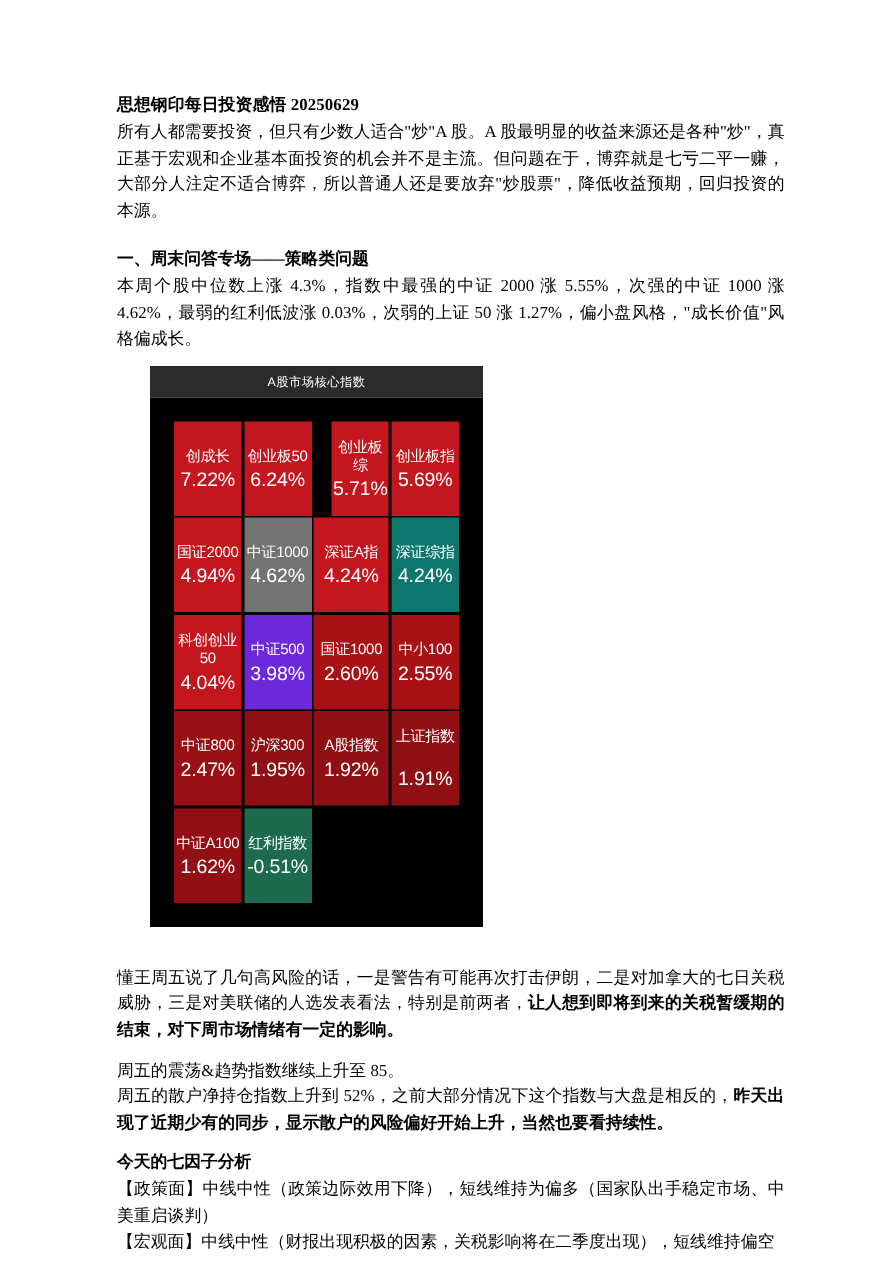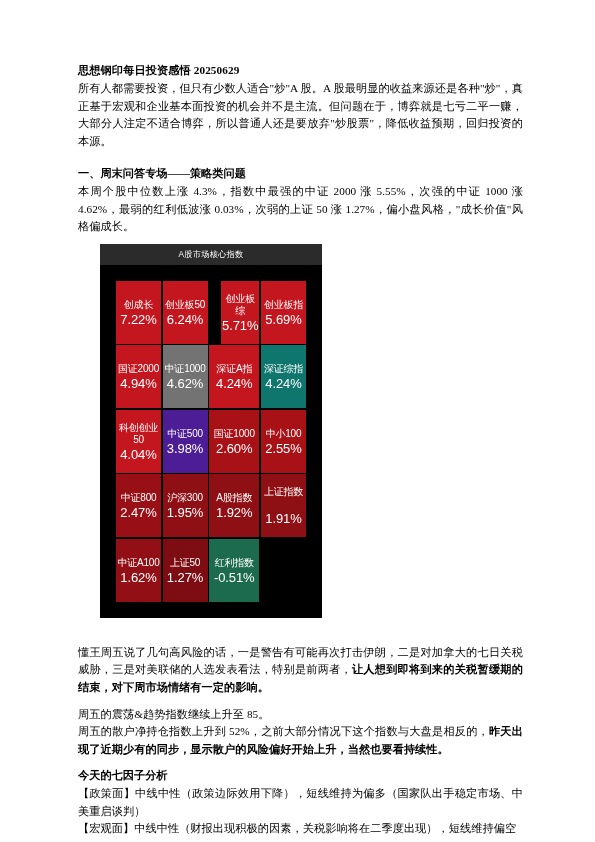--- a/index.html
+++ b/index.html
@@ -137,21 +137,21 @@
           <div class="vl">4.24%</div>
         </div>
         <div class="cell" style="background: #0f766e;">
           <div class="nm">深证综指</div>
           <div class="vl">4.24%</div>
         </div>
         <div class="cell" style="background: rgb(196, 22, 31);">
           <div class="nm">科创创业50</div>
           <div class="vl">4.04%</div>
         </div>
-        <div class="cell" style="background: #4c1d95;">
+        <div class="cell" style="background: #6d28d9;">
           <div class="nm">中证500</div>
           <div class="vl">3.98%</div>
         </div>
         <div class="cell" style="background: rgb(168, 18, 23);">
           <div class="nm">国证1000</div>
           <div class="vl">2.60%</div>
         </div>
         <div class="cell" style="background: rgb(168, 18, 23);">
           <div class="nm">中小100</div>
           <div class="vl">2.55%</div>
@@ -169,24 +169,20 @@
           <div class="vl">1.92%</div>
         </div>
         <div class="cell" style="background: rgb(142, 15, 20); gap: 12px;">
           <div class="nm">上证指数</div>
           <div class="vl">1.91%</div>
         </div>
         <div class="cell" style="background: rgb(146, 16, 21);">
           <div class="nm">中证A100</div>
           <div class="vl">1.62%</div>
         </div>
-        <div class="cell" style="background: rgb(125, 13, 18);">
-          <div class="nm">上证50</div>
-          <div class="vl">1.27%</div>
-        </div>
         <div class="cell" style="background: rgb(29, 107, 79);">
           <div class="nm">红利指数</div>
           <div class="vl">-0.51%</div>
         </div>
       </div>
   </div>
 
   <div class="para-block">
     <p class="para tail-para"><span>懂王周五说了几句高风险的话，一是警告有可能再次打击伊朗，二是对加拿大的七日关税威胁，三是对美联储的人选发表看法，特别是前两者，</span><b>让人想到即将到来的关税暂缓期的结束，对下周市场情绪有一定的影响。</b></p>
   </div>

